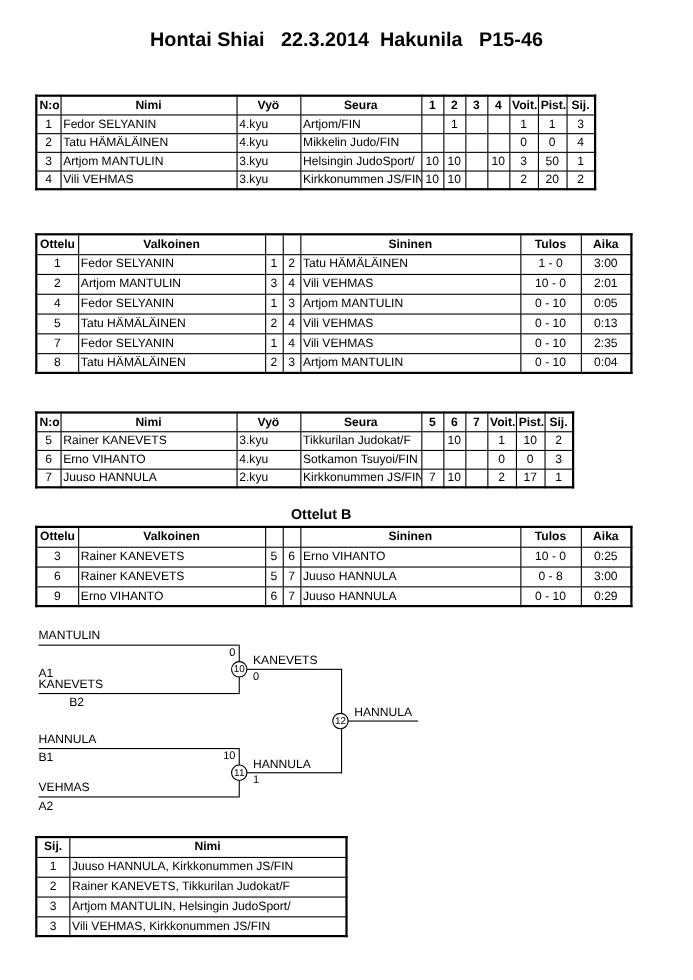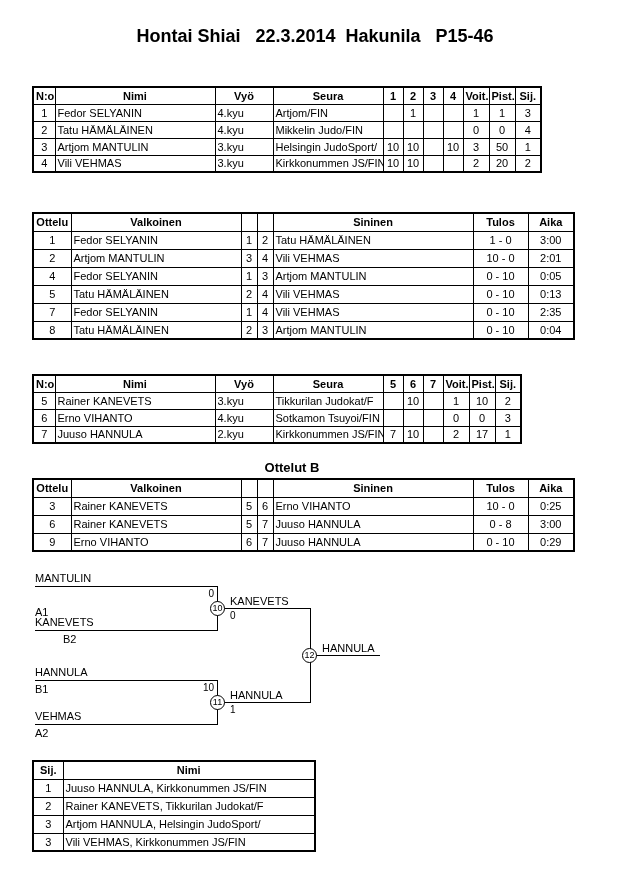--- a/index.html
+++ b/index.html
@@ -384,21 +384,21 @@
         <tr>
           <td class="ac">1</td>
           <td class="al8">Juuso HANNULA, Kirkkonummen JS/FIN</td>
         </tr>
         <tr>
           <td class="ac">2</td>
           <td class="al8">Rainer KANEVETS, Tikkurilan Judokat/F</td>
         </tr>
         <tr>
           <td class="ac">3</td>
-          <td class="al8">Artjom HANNULA, Helsingin JudoSport/</td>
+          <td class="al8">Artjom MANTULIN, Helsingin JudoSport/</td>
         </tr>
         <tr>
           <td class="ac">3</td>
           <td class="al8">Vili VEHMAS, Kirkkonummen JS/FIN</td>
         </tr>
       </tbody>
   </table>
 
 </div>
 

